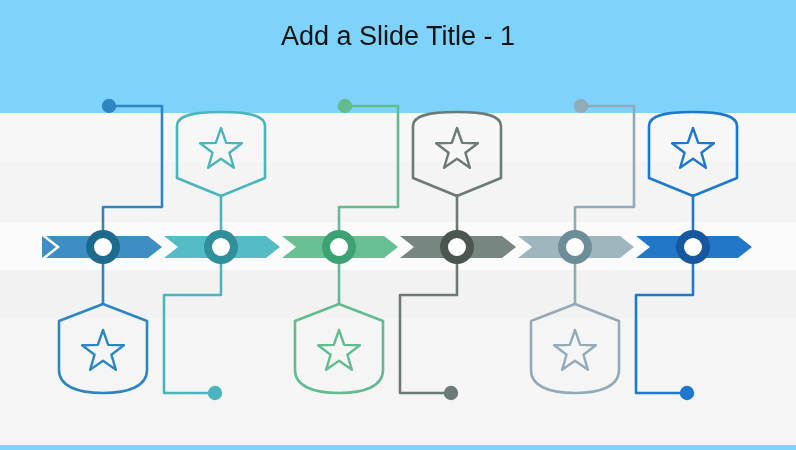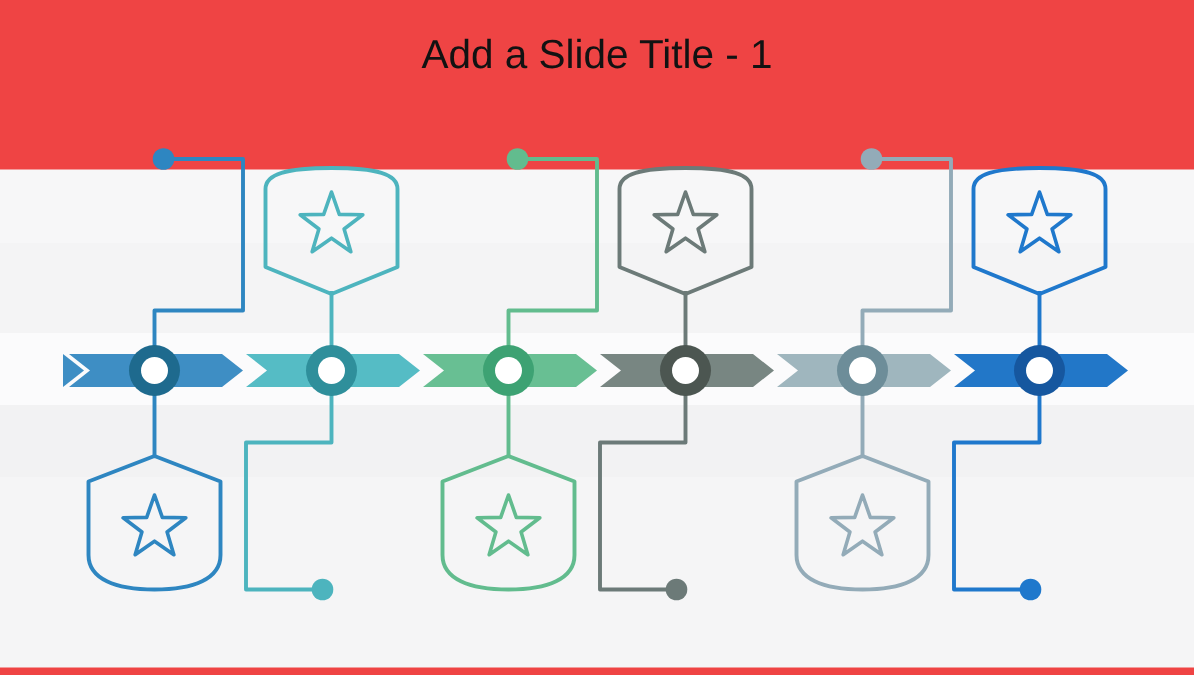--- a/index.html
+++ b/index.html
@@ -1,18 +1,18 @@
 <!DOCTYPE html>
 <html><head>
 <meta charset="utf-8">
 <style>
   html,body{margin:0;padding:0;}
   body{width:796px;height:450px;overflow:hidden;background:#fff;}
   .stage{
-    position:relative;width:796px;height:450px;background:#ef4444;
+    position:relative;width:796px;height:450px;background:#7dd3fc;
     font-family:"Liberation Sans",sans-serif;
   }
   .slide-title{
     position:absolute;top:20px;left:0;width:796px;text-align:center;
     font-size:27px;line-height:1.2;color:#121212;letter-spacing:0;
     cursor:text;
   }
   svg{position:absolute;left:0;top:0;}
 </style>
 </head>

